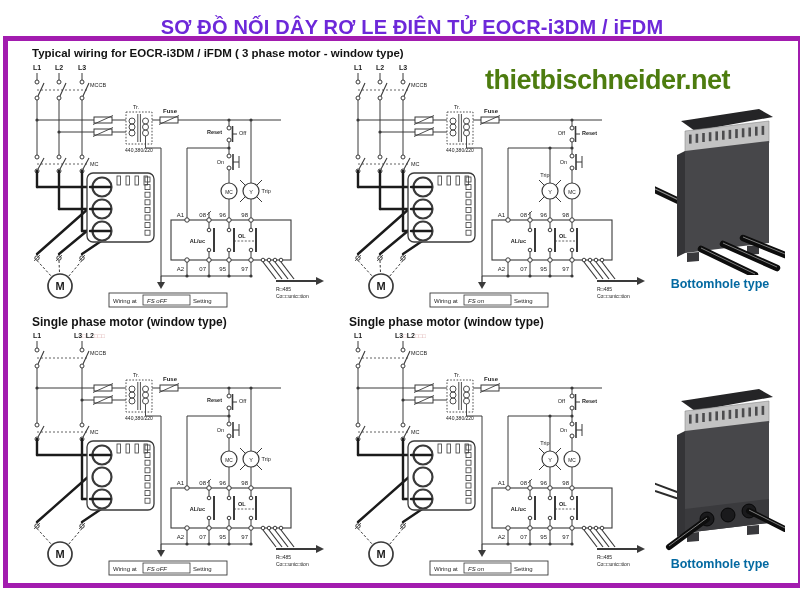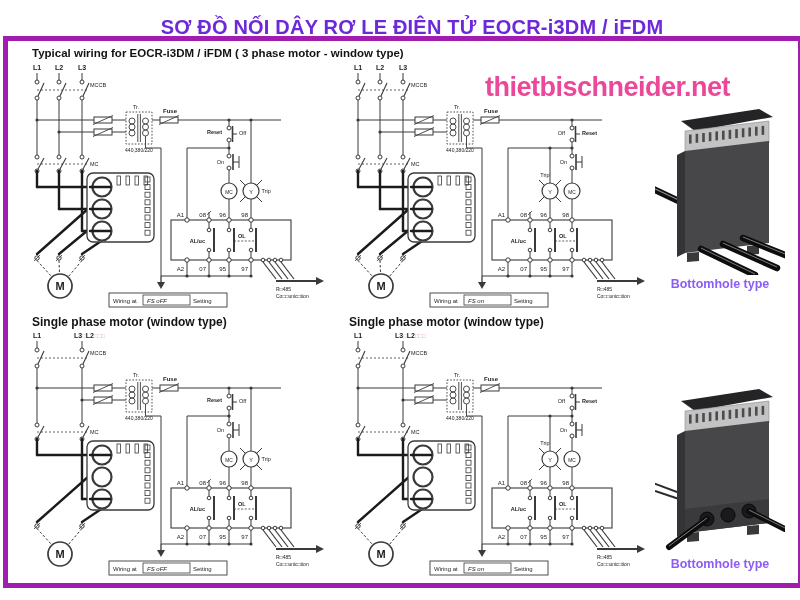--- a/index.html
+++ b/index.html
@@ -5,28 +5,28 @@
   html,body{margin:0;padding:0;background:#ffffff;}
   .page{position:relative;width:800px;height:600px;background:#fff;overflow:hidden;
         font-family:"Liberation Sans","DejaVu Sans",sans-serif;}
   .page-title{position:absolute;left:0;top:4px;width:800px;text-align:center;margin:12px;
         font-size:20px;font-weight:bold;color:#6d28d9;letter-spacing:.2px;}
   .frame{position:absolute;left:3px;top:36px;width:790px;height:542px;border:5px solid #a21caf;background:#fff;}
   .heading{position:absolute;color:#131313;font-weight:bold;white-space:nowrap;}
   .h-typical{left:24px;top:6px;font-size:11.5px;}
   .h-single-l{left:24px;top:274px;font-size:12px;}
   .h-single-r{left:341px;top:274px;font-size:12px;}
-  .watermark{position:absolute;left:477px;top:31px;font-size:27px;font-weight:bold;color:#ec4899;letter-spacing:-.5px;white-space:nowrap;}
+  .watermark{position:absolute;left:477px;top:24px;font-size:27px;font-weight:bold;color:#4d7c0f;letter-spacing:-.5px;white-space:nowrap;}
   .diag{position:absolute;width:320px;height:250px;}
   #d1{left:16px;top:19px;} #d2{left:337px;top:19px;}
   #d3{left:16px;top:287px;} #d4{left:337px;top:287px;}
   .product{position:absolute;width:136px;text-align:center;}
   .p1{left:644px;top:62px;} .p2{left:644px;top:342px;}
   .product svg{display:block;margin:0 auto;}
-  .caption{font-size:12.5px;font-weight:bold;color:#8b5cf6;margin-top:2px;}
+  .caption{font-size:12.5px;font-weight:bold;color:#0369a1;margin-top:2px;}
   svg text{font-family:"Liberation Sans","DejaVu Sans",sans-serif;}
 </style>
 </head>
 <body>
 
 <div class="page">
   <h1 class="page-title">SƠ ĐỒ NỐI DÂY RƠ LE ĐIỆN TỬ EOCR-i3DM / iFDM</h1>
 
   <div class="frame">
     <div class="heading h-typical">Typical wiring for EOCR-i3DM / iFDM ( 3 phase motor - window type)</div>

